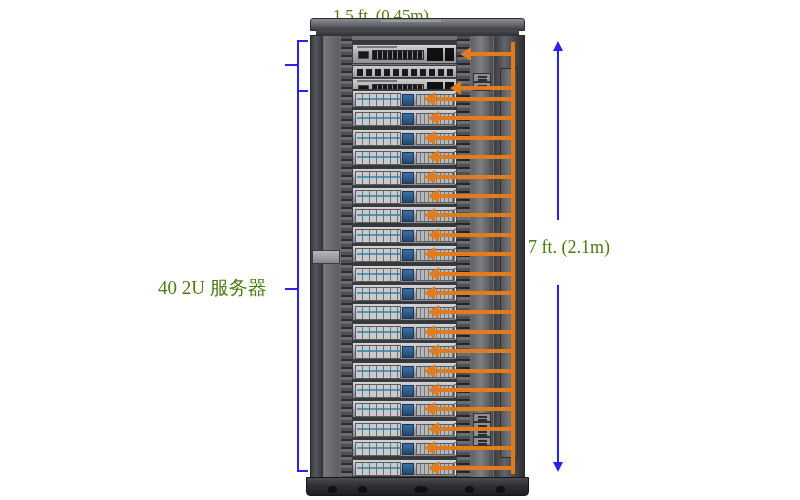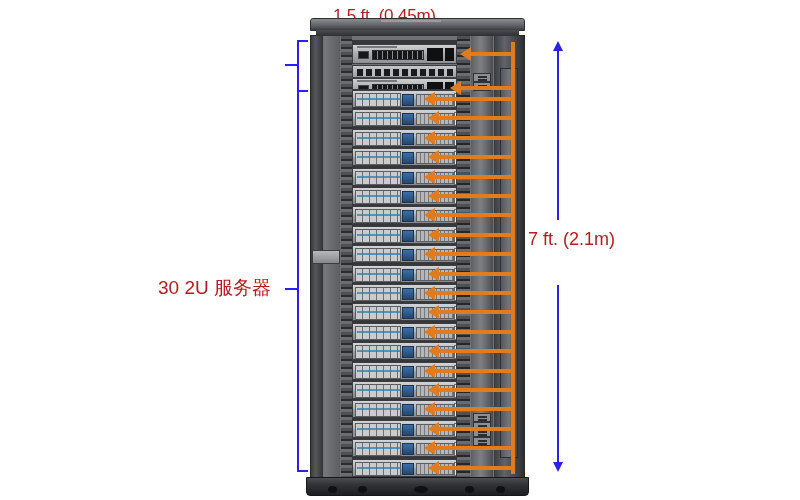--- a/index.html
+++ b/index.html
@@ -17,39 +17,39 @@
 
   #stage {
     position: absolute;
     left: 0; top: 0;
     width: 800px; height: 500px;
   }
 
   
   .label {
     position: absolute;
-    color: #b91c1c;
-    font-family: Liberation Sans, sans-serif;
+    color: #4d7c0f;
+    font-family: Liberation Serif, serif;
     white-space: nowrap;
   }
   #label-tor {
     left: 148px; top: 57px;
     font-size: 19px;
   }
   #label-servers {
     left: 158px; top: 275px;
     font-size: 19px;
   }
   #label-width {
     left: 333px; top: 6px;
     font-size: 17px;
     letter-spacing: -0.2px;
   }
   #label-height {
-    left: 528px; top: 229px;
+    left: 528px; top: 237px;
     font-size: 18px;
   }
 
   
   .bracket {
     position: absolute;
     border: 2px solid #2a20f0;
     border-right: none;
   }
   #bracket-tor {
@@ -439,21 +439,21 @@
   <div class="dim-arrow-v" id="dim-up-head"></div>
   <div id="dim-down-line"></div>
   <div class="dim-arrow-v" id="dim-down-head"></div>
   <div class="label" id="label-height">7 ft. (2.1m)</div>
 
   <div class="bracket" id="bracket-tor"></div>
   <div class="bracket-tick" id="tick-tor"></div>
 
   <div class="bracket" id="bracket-servers"></div>
   <div class="bracket-tick" id="tick-servers"></div>
-  <div class="label" id="label-servers">30 2U 服务器</div>
+  <div class="label" id="label-servers">40 2U 服务器</div>
 
   <div id="rack">
     <div id="rack-body"></div>
 
     <div id="rack-post-left-outer"></div>
     <div id="rack-post-left-inner"></div>
     <div id="rack-rail-left"></div>
     <div id="rack-left-bracket"></div>
 
     <div id="rack-rail-right"></div>

